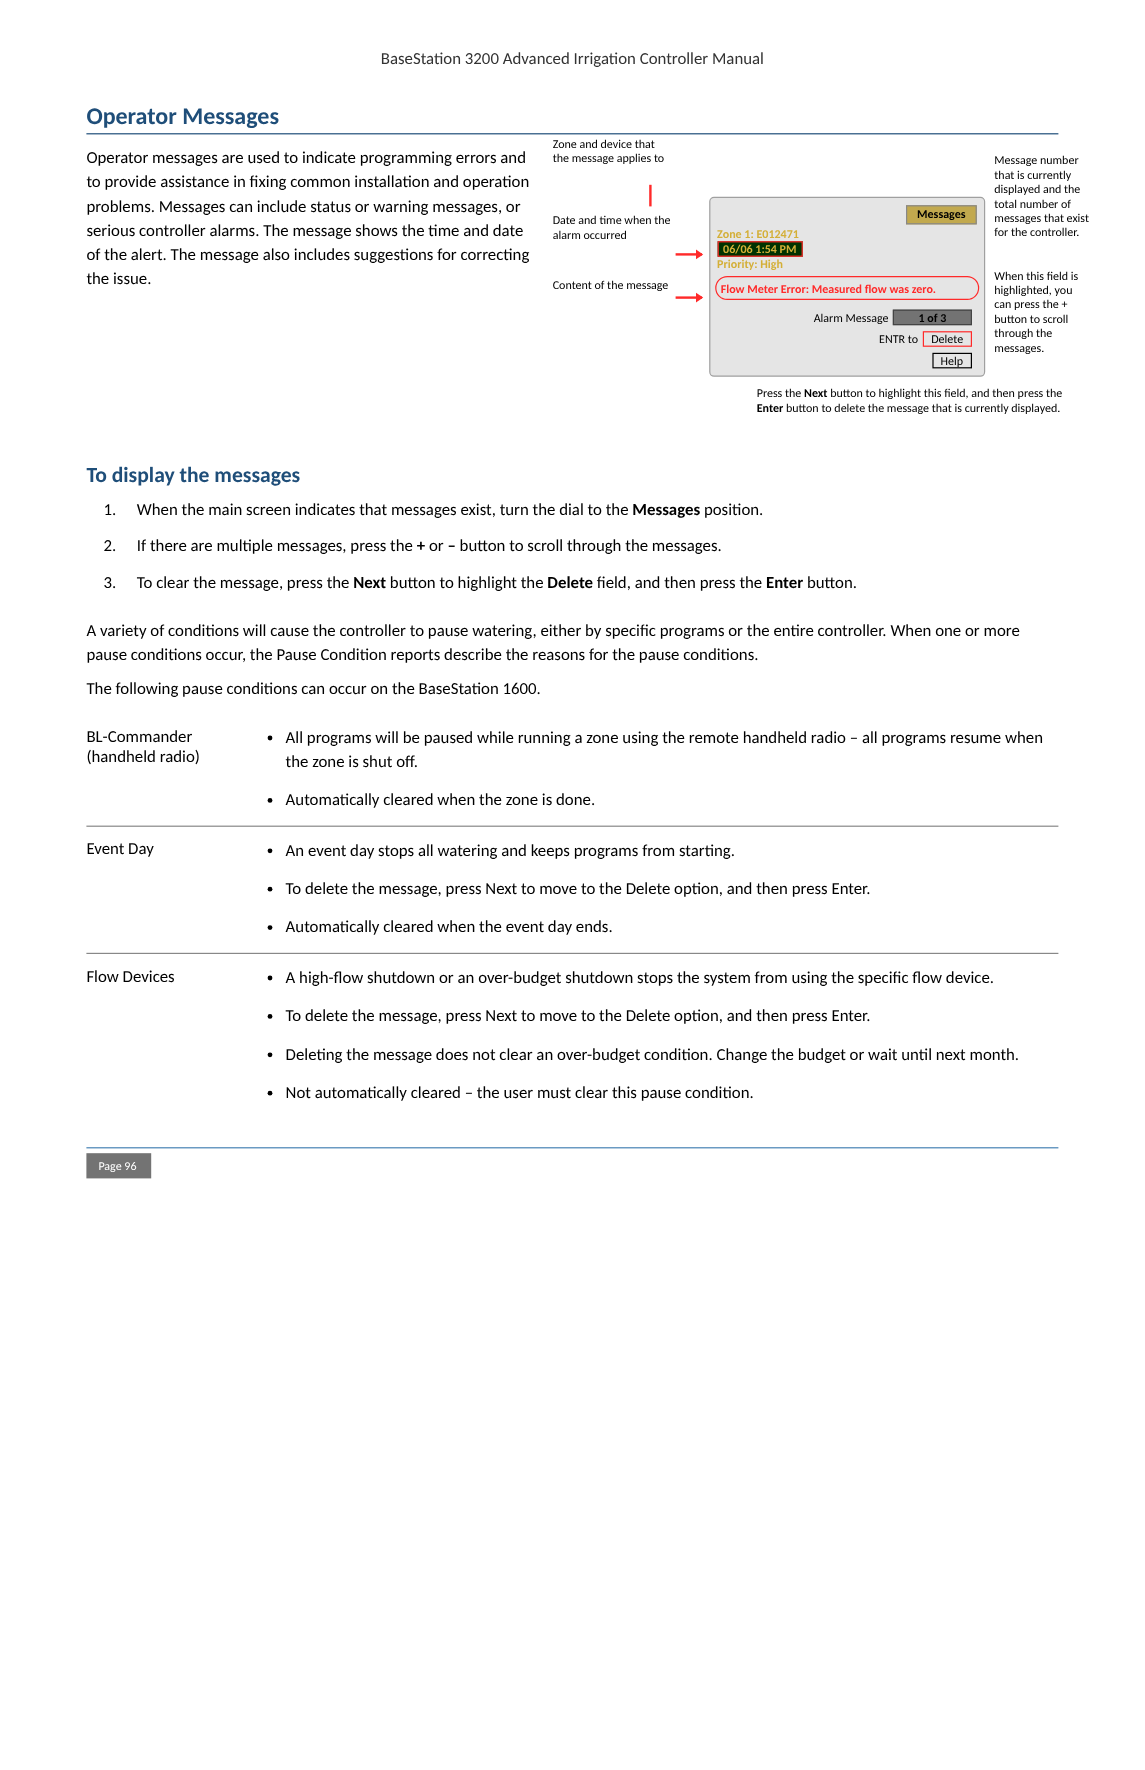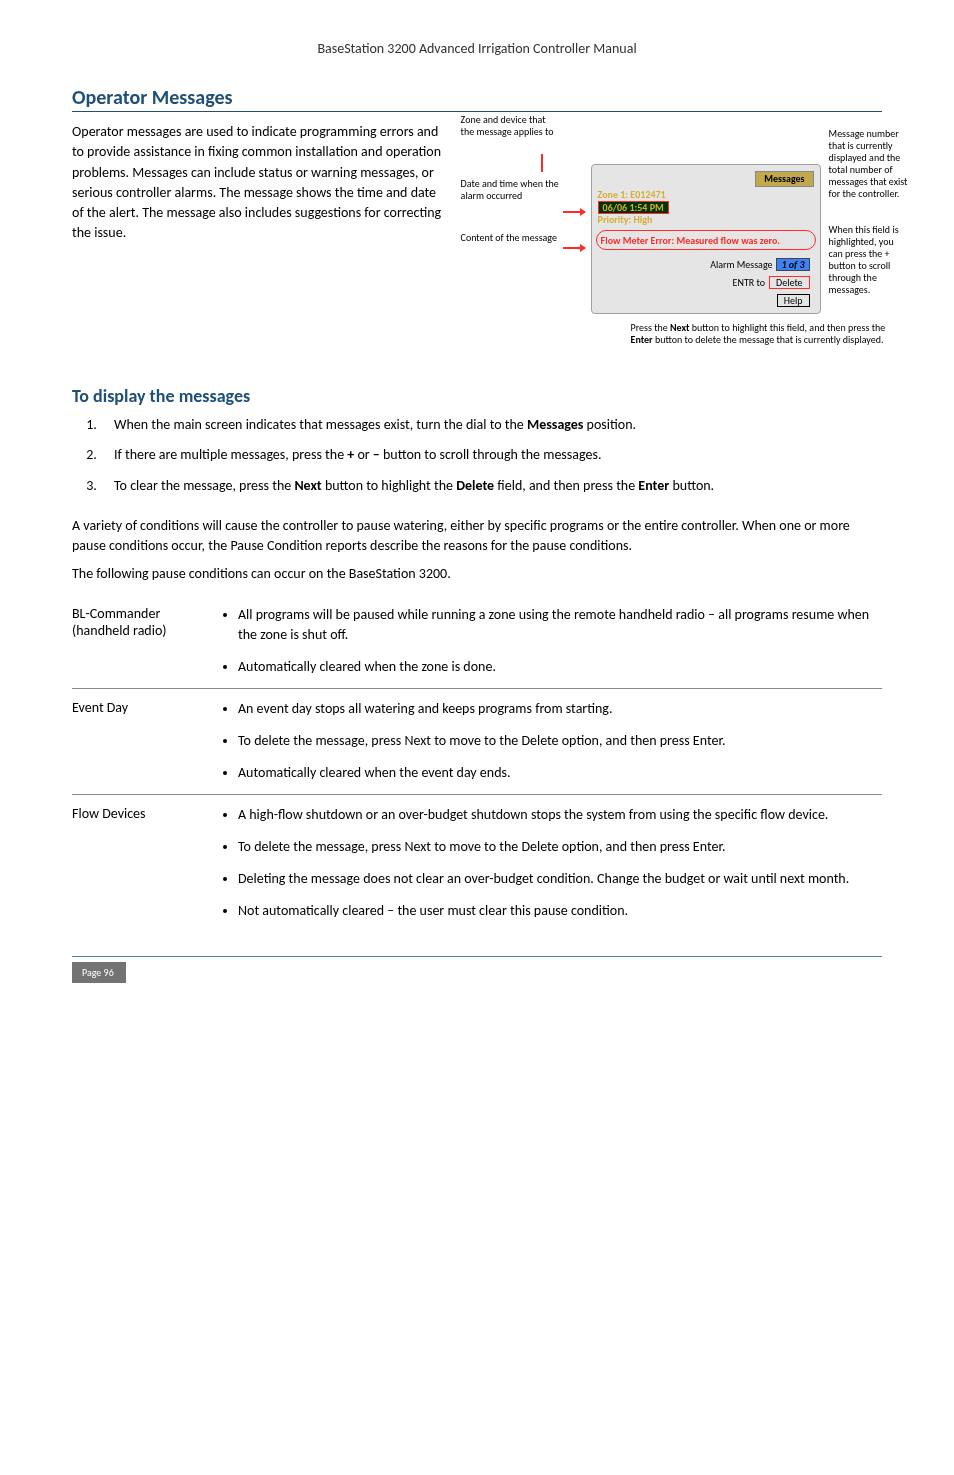--- a/index.html
+++ b/index.html
@@ -116,25 +116,24 @@
   }
   .alarm-row { right: 10px; bottom: 42px; }
   .entr-row  { right: 10px; bottom: 24px; }
   .help-row  { right: 10px; bottom: 6px;  }
   .mini-box {
     background: #e5e5e5;
     border: 1px solid #000;
     padding: 0 6px;
   }
   .ylw {
-    background: #3b82f6;
+    background: #737373;
     border: 1px solid #444;
-    padding: 0 4px;
-    font-weight: 700;
-    font-style: italic;
+    padding: 0 20px;
+    font-weight: 700;
   }
   .red-rect {
     border: 1px solid #ff2a2a;
     padding: 0 6px;
   }
   .arrow-h {
     width: 22px;
     height: 2px;
     background: #ff2a2a;
     display: inline-block;
@@ -284,21 +283,21 @@
     </li>
     <li>
       <span>If there are multiple messages, press the </span><b>+</b><span> or </span><b>–</b><span> button to scroll through the messages.</span>
     </li>
     <li>
       <span>To clear the message, press the </span><b>Next</b><span> button to highlight the </span><b>Delete</b><span> field, and then press the </span><b>Enter</b><span> button.</span>
     </li>
   </ol>
 
   <p class="body-text">A variety of conditions will cause the controller to pause watering, either by specific programs or the entire controller. When one or more pause conditions occur, the Pause Condition reports describe the reasons for the pause conditions.</p>
-  <p class="body-text">The following pause conditions can occur on the BaseStation 3200.</p>
+  <p class="body-text">The following pause conditions can occur on the BaseStation 1600.</p>
 
   <div class="cond-table">
     <div class="cond-row">
       <div class="cond-name">BL-Commander (handheld radio)</div>
       <div class="cond-items">
         <ul>
           <li>All programs will be paused while running a zone using the remote handheld radio – all programs resume when the zone is shut off.</li>
           <li>Automatically cleared when the zone is done.</li>
         </ul>
       </div>

